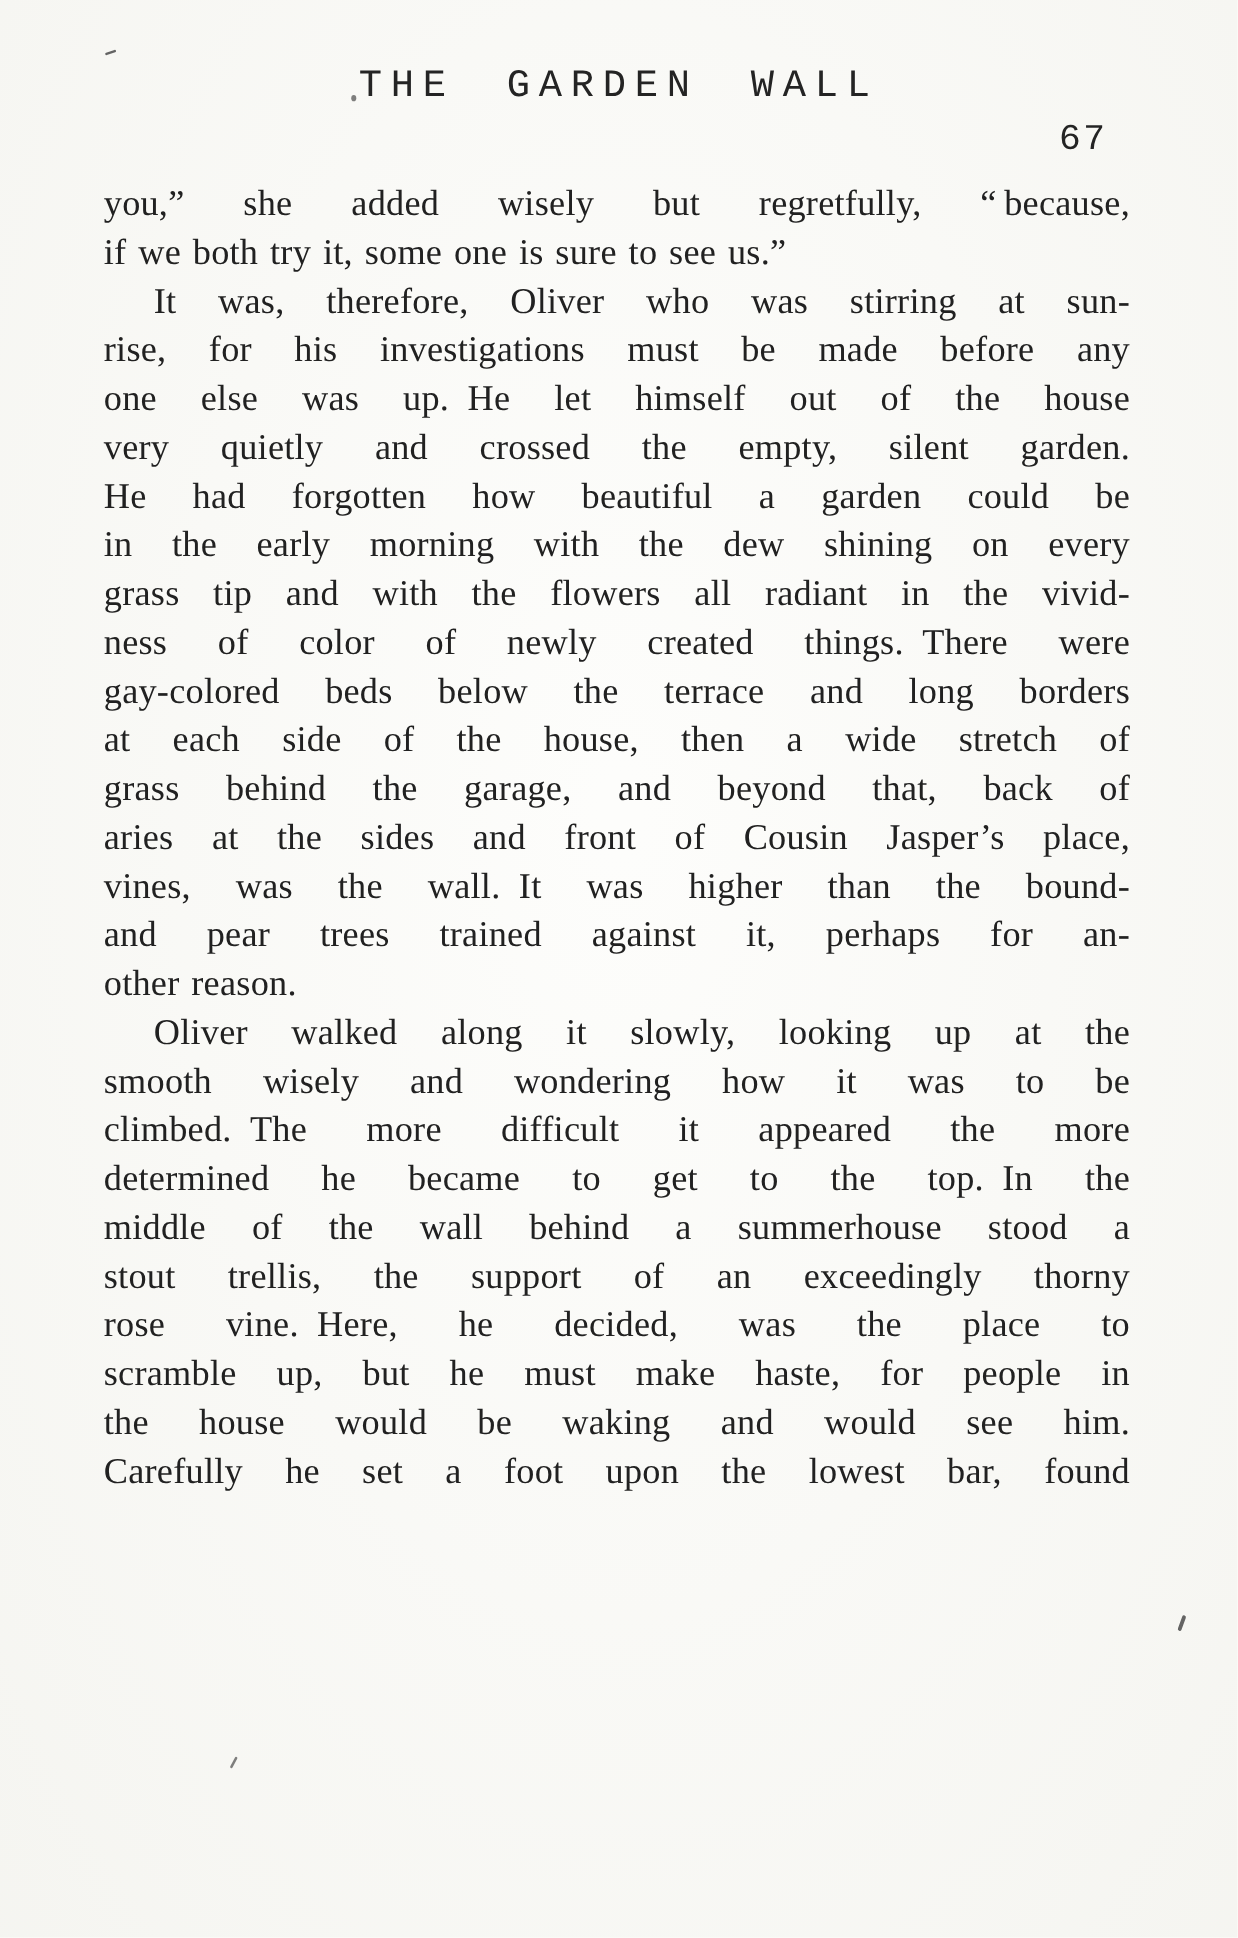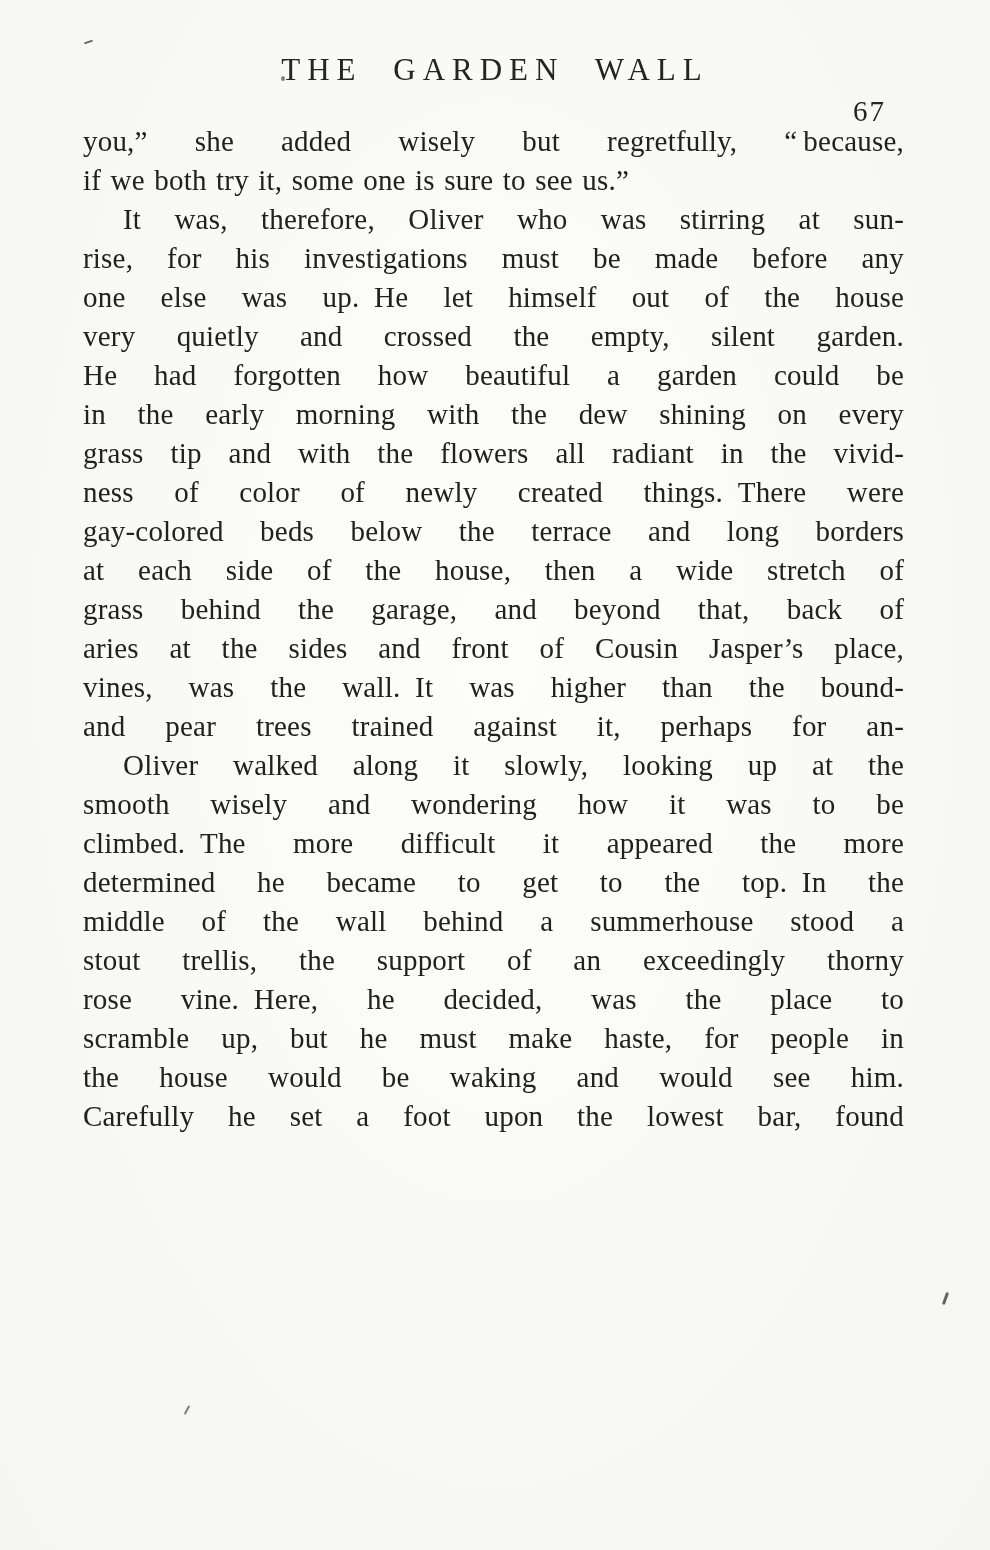--- a/index.html
+++ b/index.html
@@ -12,39 +12,39 @@
     position: relative;
     overflow: hidden;
   }
   .page {
     position: absolute;
     inset: 0;
     background:
       radial-gradient(ellipse at 50% 42%, rgba(255,255,255,0.55), rgba(60,55,45,0.03)),
       #fbfbf7;
   }
-  .header { position: relative; padding-top: 52px; height: 44px; }
+  .header { position: relative; padding-top: 52px; height: 44px; font-family: Liberation Mono, monospace; }
   .running-title {
     text-align: center;
     font-size: 31px;
     letter-spacing: 7px;
     word-spacing: 16px;
     color: #242424;
   }
   .page-number {
     position: absolute;
     right: 104px;
     top: 55px;
     font-size: 29px;
     letter-spacing: 2px;
     color: #242424;
     margin-top: 40px;
   }
   .text-block {
-    margin: 26px 86px 0 83px;
+    margin: 48px 86px 0 83px;
     font-size: 29px;
     line-height: 39px;
     word-spacing: 2px;
     letter-spacing: 0.2px;
     color: #212121;
   }
   .line { text-align: justify; text-align-last: justify; }
   .line.last { text-align-last: left; }
   .line.indent { text-indent: 40px; }
 
@@ -75,20 +75,21 @@
       <div class="line">He had forgotten how beautiful a garden could be</div>
       <div class="line">in the early morning with the dew shining on every</div>
       <div class="line">grass tip and with the flowers all radiant in the vivid-</div>
       <div class="line">ness of color of newly created things. There were</div>
       <div class="line">gay-colored beds below the terrace and long borders</div>
       <div class="line">at each side of the house, then a wide stretch of</div>
       <div class="line">grass behind the garage, and beyond that, back of</div>
       <div class="line">aries at the sides and front of Cousin Jasper’s place,</div>
       <div class="line">vines, was the wall. It was higher than the bound-</div>
       <div class="line">and pear trees trained against it, perhaps for an-</div>
+      <div class="line last">other reason.</div>
       <div class="line indent">Oliver walked along it slowly, looking up at the</div>
       <div class="line">smooth wisely and wondering how it was to be</div>
       <div class="line">climbed. The more difficult it appeared the more</div>
       <div class="line">determined he became to get to the top. In the</div>
       <div class="line">middle of the wall behind a summerhouse stood a</div>
       <div class="line">stout trellis, the support of an exceedingly thorny</div>
       <div class="line">rose vine. Here, he decided, was the place to</div>
       <div class="line">scramble up, but he must make haste, for people in</div>
       <div class="line">the house would be waking and would see him.</div>
       <div class="line">Carefully he set a foot upon the lowest bar, found</div>

